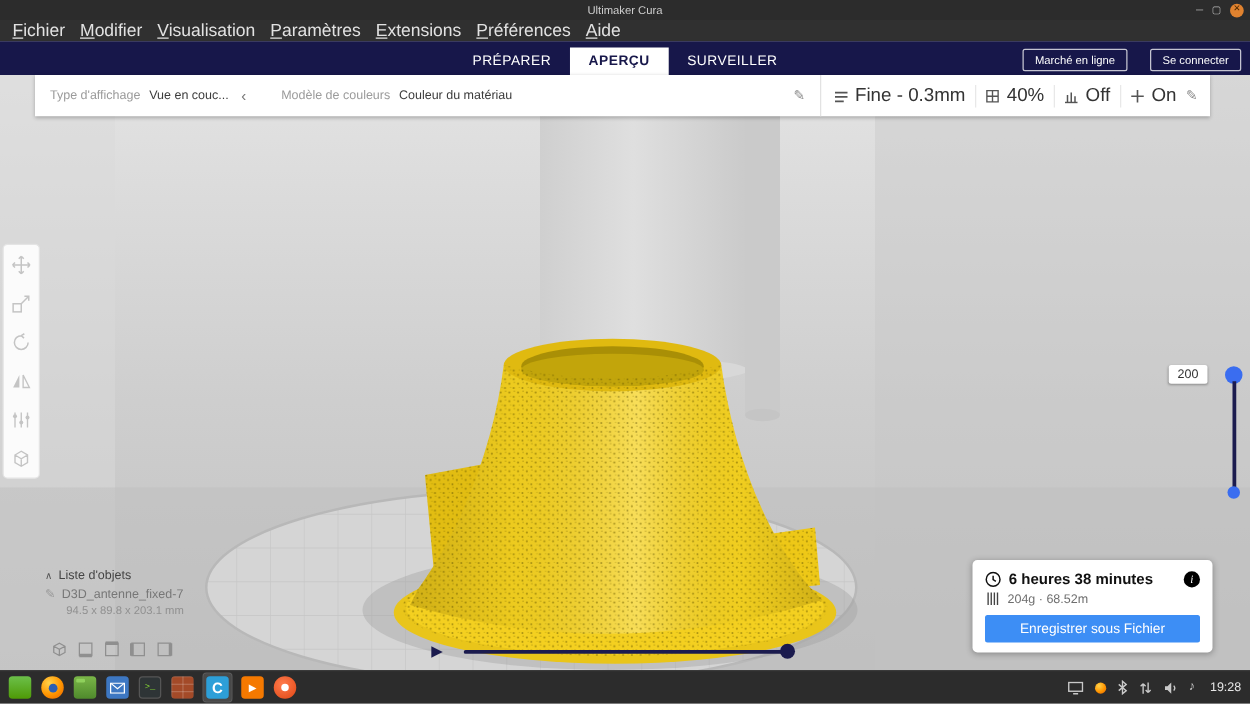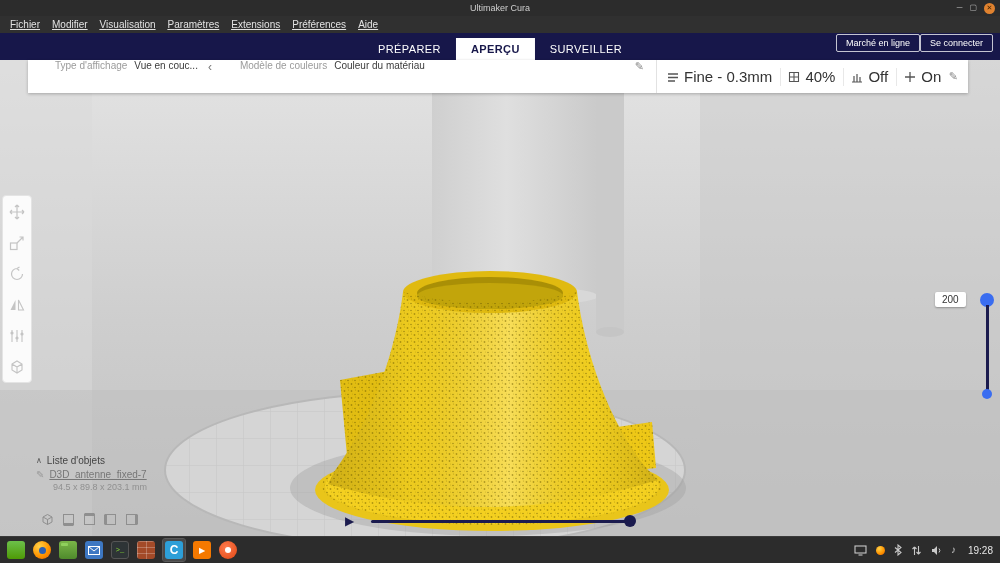--- a/index.html
+++ b/index.html
@@ -10,43 +10,43 @@
   .titlebar { position:absolute; top:0; left:0; width:100%; height:16px; background:#2c2c2c;
               color:#cfcfcf; font-size:9px; text-align:center; line-height:16px; }
   .win-controls { position:absolute; right:5px; top:0; height:16px; display:flex; align-items:center; gap:7px; }
   .win-btn { color:#b5b5b5; font-size:8px; line-height:1; cursor:default; }
   .win-close { width:11px; height:11px; border-radius:50%; background:#e0822f; color:#4a2800;
                font-size:7px; display:flex; align-items:center; justify-content:center; }
 
   
   .menubar { position:absolute; top:16px; left:0; width:100%; height:17px; background:#303030;
              display:flex; align-items:center; padding-left:4px; }
-  .menu-item { color:#e2e2e2; font-size:10px; padding:0 6px; line-height:17px;text-decoration:underline; }
+  .menu-item { color:#e2e2e2; font-size:14px; padding:0 6px; line-height:17px; }
   .menu-item u { text-decoration:underline; }
 
   
   .appheader { position:absolute; top:33px; left:0; width:100%; height:27px; background:#17174a; }
   .brand { position:absolute; left:10px; top:0; height:27px; display:flex; align-items:center; }
   .brand-bold { color:#fff; font-weight:700; font-size:15px; letter-spacing:0.2px; }
   .brand-light { color:#e8e8f5; font-weight:300; font-size:15px; margin-left:5px; }
   .tabs { position:absolute; left:50%; top:0; transform:translateX(-50%); height:27px; display:flex; align-items:flex-end; }
   .tab { color:#fff; font-size:11px; letter-spacing:0.4px; padding:5px 15px; }
   .tab.active { background:#fff; color:#17174a; font-weight:700; }
-  .header-actions { position:absolute; right:7px; top:1px; height:27px; display:flex; align-items:flex-start; gap:0; }
+  .header-actions { position:absolute; right:7px; top:1px; height:27px; display:flex; align-items:center; gap:18px; }
   .outline-btn { border:1px solid rgba(255,255,255,0.75); border-radius:2px; color:#fff;
                  font-size:9px; padding:3px 9px; background:transparent; }
 
   
   .viewport { position:absolute; top:60px; left:0; width:1000px; height:476px; background:#cccccc; }
   .scene { position:absolute; inset:0; }
 
   
   .floatbar { position:absolute; top:0; left:28px; width:940px; height:33px; background:#fff;
               display:flex; align-items:stretch; box-shadow:0 1px 3px rgba(0,0,0,0.25); }
-  .view-group { flex:1; display:flex; padding:0 12px;margin-left:15px; }
+  .view-group { flex:1; display:flex; align-items:center; padding:0 12px; }
   .fb-label { color:#9b9b9b; font-size:10px; }
   .fb-value { color:#3c3c3c; font-size:10px; margin-left:7px; }
   .fb-chev { color:#777; font-size:12px; margin-left:10px; }
   .gap28 { margin-left:28px; }
   .pencil { color:#8a8a8a; font-size:11px; }
   .view-group .pencil { margin-left:auto; }
   .settings-group { width:312px; border-left:1px solid #e2e2e2; display:flex; align-items:center;
                     padding:0 10px; justify-content:space-between; }
   .setting { display:flex; align-items:center; gap:5px; color:#333; font-size:15px; }
   .vsep { width:1px; height:18px; background:#e8e8e8; }
@@ -55,21 +55,21 @@
   
   .left-tools { position:absolute; left:2px; top:135px; width:30px; background:#fbfbfb;
                 border:1px solid #e4e4e4; border-radius:4px; }
   .tool { width:28px; height:31px; display:flex; align-items:center; justify-content:center; }
 
   
   .object-list { position:absolute; left:36px; top:395px; }
   .ol-row { display:flex; align-items:center; gap:5px; }
   .ol-caret { color:#555; font-size:8px; }
   .ol-title { color:#444; font-size:10px; }
-  .ol-name { color:#777; font-size:10px;text-decoration:underline; }
+  .ol-name { color:#777; font-size:10px; }
   .ol-dims { color:#909090; font-size:9px; margin-top:2px; margin-left:17px; }
   .ol-pencil { color:#999; font-size:10px; }
 
   
   .view-presets { position:absolute; left:40px; top:452px; display:flex; gap:6px; }
   .vp-btn { width:15px; height:15px; display:flex; align-items:center; justify-content:center; }
 
   
   .timeline { position:absolute; left:345px; top:453px; display:flex; align-items:center; height:16px; }
   .play { color:#1b1b4e; font-size:12px; }
@@ -350,20 +350,37 @@
       </div>
     </div>
 
     <div class="layer-slider">
       <div class="layer-tag">200</div>
       <div class="layer-handle"></div>
       <div class="layer-track"></div>
       <div class="layer-handle2"></div>
     </div>
 
+    <div class="output-card">
+      <div class="oc-row1">
+        <svg width="13" height="13" viewBox="0 0 13 13">
+            <circle cx="6.5" cy="6.5" r="5.5" stroke="#111" fill="none" stroke-width="1.2"></circle>
+            <path d="M6.5 3.5v3.2l2.2 1.4" stroke="#111" fill="none" stroke-width="1.2"></path>
+          </svg>
+        <span class="oc-time">6 heures 38 minutes</span>
+        <span class="info-badge">i</span>
+      </div>
+      <div class="oc-row2">
+        <svg width="11" height="12" viewBox="0 0 11 12">
+            <path d="M1.5 1v10M4 1v10M6.5 1v10M9 1v10" stroke="#444" stroke-width="1.1"></path>
+          </svg>
+        <span class="oc-material">204g · 68.52m</span>
+      </div>
+      <button class="save-btn">Enregistrer sous Fichier</button>
+    </div>
 
   </div>
 
   <div class="taskbar">
     <span class="ticon app-green"></span>
     <span class="ticon app-ff">
         <span class="ff-core"></span>
       </span>
     <span class="ticon app-files">
         <span class="files-tab"></span>

